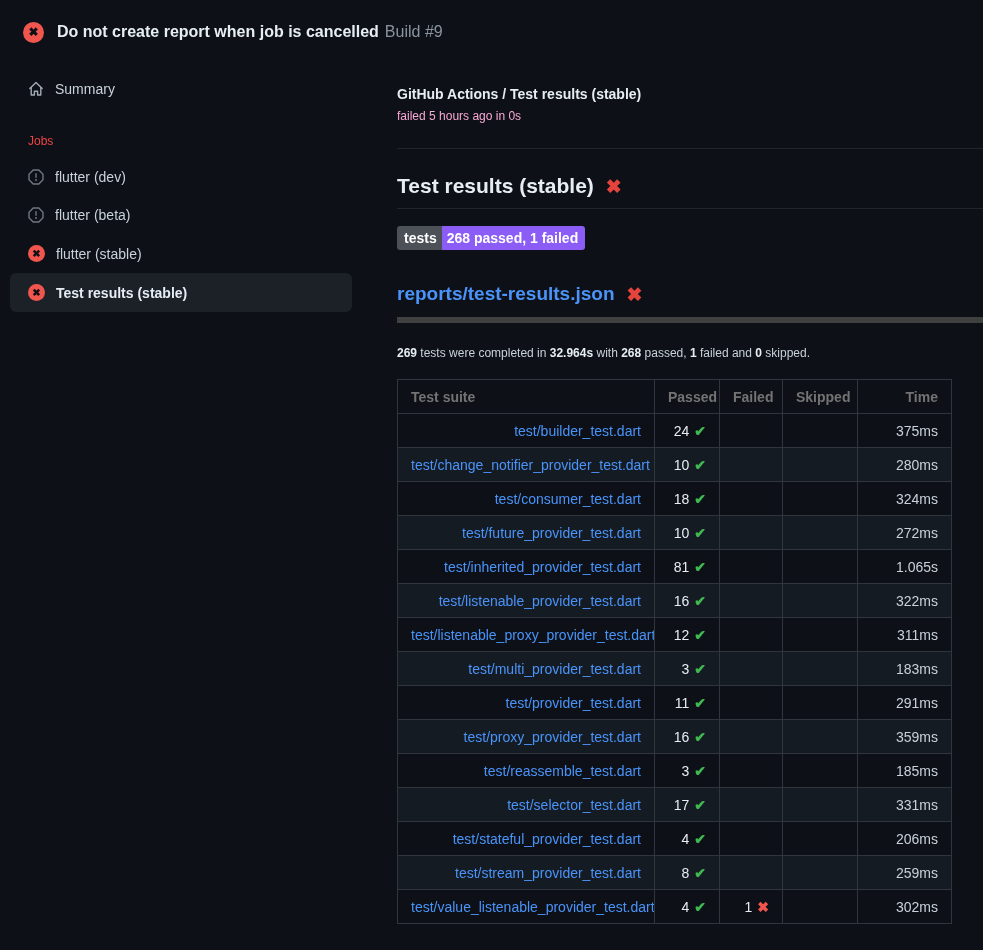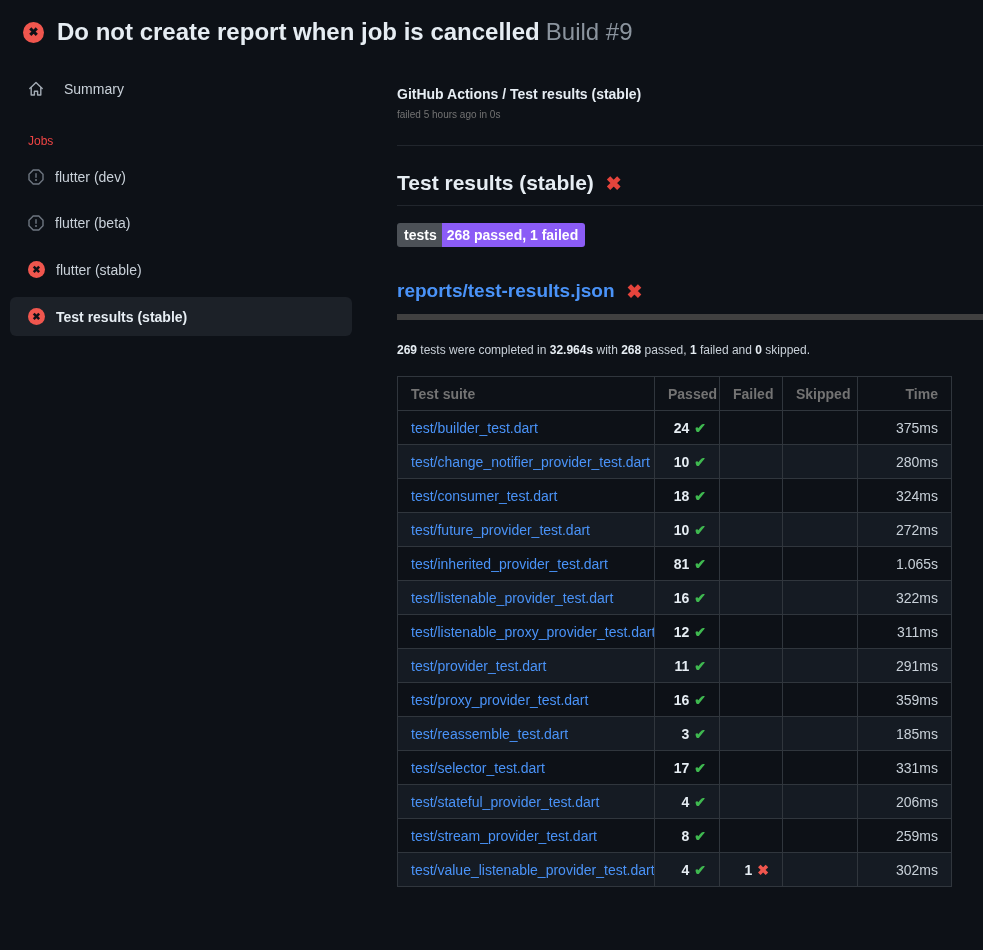--- a/index.html
+++ b/index.html
@@ -16,46 +16,46 @@
     display: flex; align-items: center; gap: 13px;
     padding: 16px 0 8px 23px; height: 56px;
   }
   .x-circle {
     display: inline-flex; align-items: center; justify-content: center;
     background: #f0564e; color: #0d1117; border-radius: 50%;
     font-weight: 700; flex: 0 0 auto;
   }
   .x-circle.lg { width: 21px; height: 21px; font-size: 12px; }
   .x-circle.sm { width: 17px; height: 17px; font-size: 10px; }
-  .page-title { font-size: 24px; font-weight: 700; color: #e6edf3; white-space: nowrap; }
+  .page-title { font-size: 16px; font-weight: 700; color: #e6edf3; white-space: nowrap; }
   .page-title .build { color: #8b949e; font-weight: 400; margin-left: 6px; }
 
   
   .content { display: flex; align-items: flex-start; }
   .sidebar { width: 397px; flex: 0 0 397px; padding-top: 14px; }
   .main { flex: 1; padding-top: 30px; min-width: 0; }
 
   
   .summary-item {
-    display: flex; align-items: center; gap: 20px;
+    display: flex; align-items: center; gap: 11px;
     padding: 11px 0 11px 28px; color: #c9d1d9; cursor: pointer;
   }
   .jobs-label { color: #ef4444; font-size: 12px; padding: 26px 0 10px 28px; }
-  .job-list { display: flex; flex-direction: column; gap: 8px; }
+  .job-list { display: flex; flex-direction: column; }
   .job-item {
     display: flex; align-items: center; gap: 11px;
     padding: 11px 10px 11px 18px; margin: 0 45px 0 10px;
     border-radius: 6px; color: #c9d1d9; cursor: pointer;
   }
   .job-item.selected { background: #1c2128; color: #e6edf3; font-weight: 700; }
   .stale-icon, .home-icon { display: inline-flex; flex: 0 0 auto; }
 
   
   .breadcrumb { font-weight: 700; color: #e6edf3; font-size: 14px; }
-  .status-line { color: #737373; font-size: 10px; margin-top: 7px; }
+  .status-line { color: #f9a8d4; font-size: 12px; margin-top: 7px; }
   .rule { border: 0; border-top: 1px solid #21262d; margin-top: 25px; }
   .section-heading {
     display: flex; align-items: center; gap: 12px;
     font-size: 21px; font-weight: 700; color: #e6edf3;
     padding: 25px 0 10px 0; border-bottom: 1px solid #21262d;
   }
   .cross-mark { color: #e5443c; font-weight: 700; font-size: 19px; line-height: 1; }
   .badge { display: inline-flex; margin-top: 17px; font-size: 14px; font-weight: 600; line-height: 1; }
   .badge-label { background: #4c5157; color: #ffffff; padding: 5px 5px 5px 7px; border-radius: 3px 0 0 3px; }
   .badge-message { background: #8b5cf6; color: #ffffff; padding: 5px 7px 5px 5px; border-radius: 0 3px 3px 0; }
@@ -73,24 +73,24 @@
     margin-top: 19px; border-collapse: collapse; width: 554px;
     font-size: 14px; table-layout: fixed;
   }
   .results th, .results td {
     border: 1px solid #30363d; padding: 7px 13px; height: 34px;
     white-space: nowrap; overflow: hidden;
   }
   .results th { font-weight: 700; color: #737373; text-align: right; }
   .results th:first-child { text-align: left; }
   .results td { text-align: right; color: #c9d1d9; }
-  .results td:first-child { text-align: left; }
+  .results td:first-child { text-align: right; }
   .results tbody tr:nth-child(even) { background: #151b23; }
   .results a.suite-link { color: #4a93f8; text-decoration: none; }
-  .num { color: #e6edf3; font-weight: bold; }
+  .num { color: #e6edf3; }
   .check-mark { color: #3fb950; font-weight: 700; margin-left: 5px; }
   .fail-mark { color: #f0564e; font-weight: 700; margin-left: 5px; }
 </style>
 </head>
 <body>
 
 <div class="top-header">
   <span class="x-circle lg">✖</span>
   <div class="page-title">
     <span>Do not create report when job is cancelled</span><span class="build">Build #9</span>
@@ -225,20 +225,27 @@
             <td>322ms</td>
           </tr>
           <tr>
             <td><a href="#" class="suite-link">test/listenable_proxy_provider_test.dart</a></td>
             <td><span class="num">12</span><span class="check-mark">✔</span></td>
             <td></td>
             <td></td>
             <td>311ms</td>
           </tr>
           <tr>
+            <td><a href="#" class="suite-link">test/multi_provider_test.dart</a></td>
+            <td><span class="num">3</span><span class="check-mark">✔</span></td>
+            <td></td>
+            <td></td>
+            <td>183ms</td>
+          </tr>
+          <tr>
             <td><a href="#" class="suite-link">test/provider_test.dart</a></td>
             <td><span class="num">11</span><span class="check-mark">✔</span></td>
             <td></td>
             <td></td>
             <td>291ms</td>
           </tr>
           <tr>
             <td><a href="#" class="suite-link">test/proxy_provider_test.dart</a></td>
             <td><span class="num">16</span><span class="check-mark">✔</span></td>
             <td></td>

